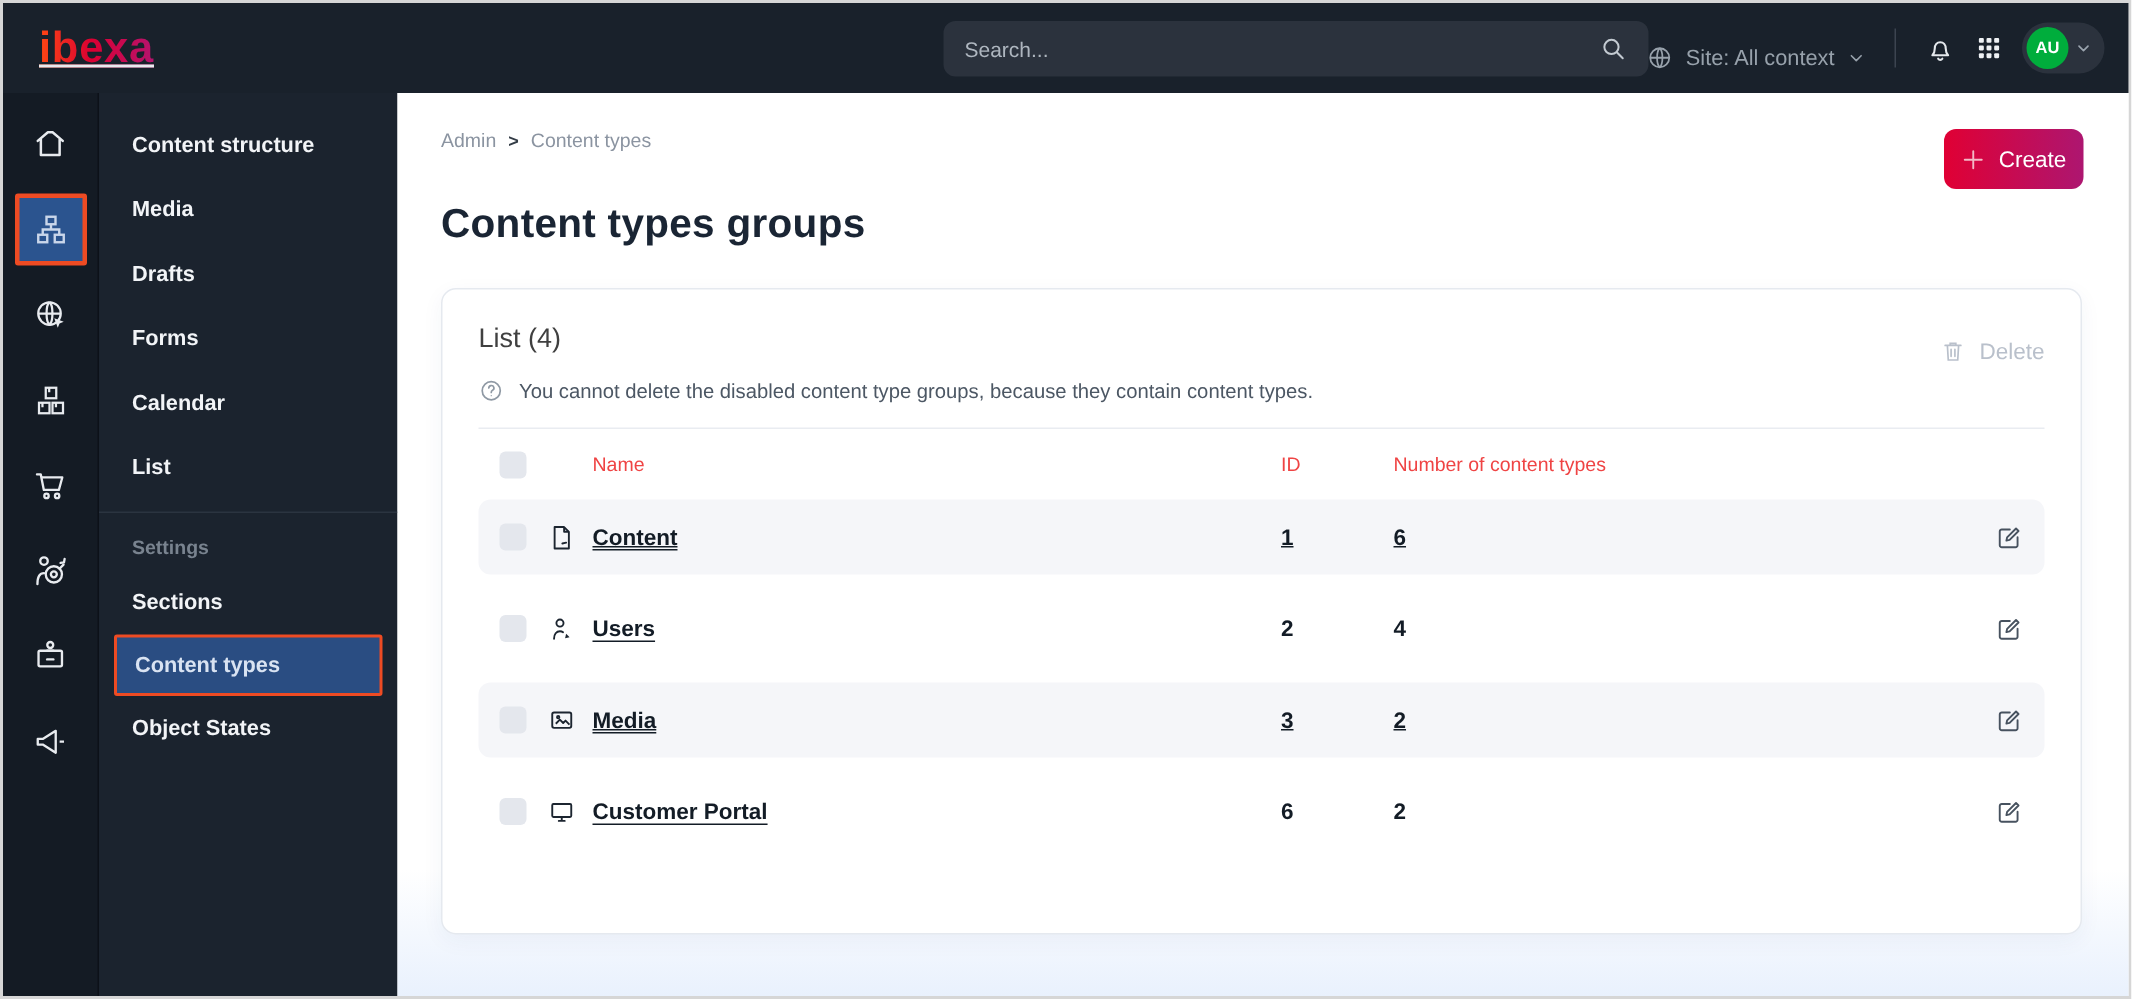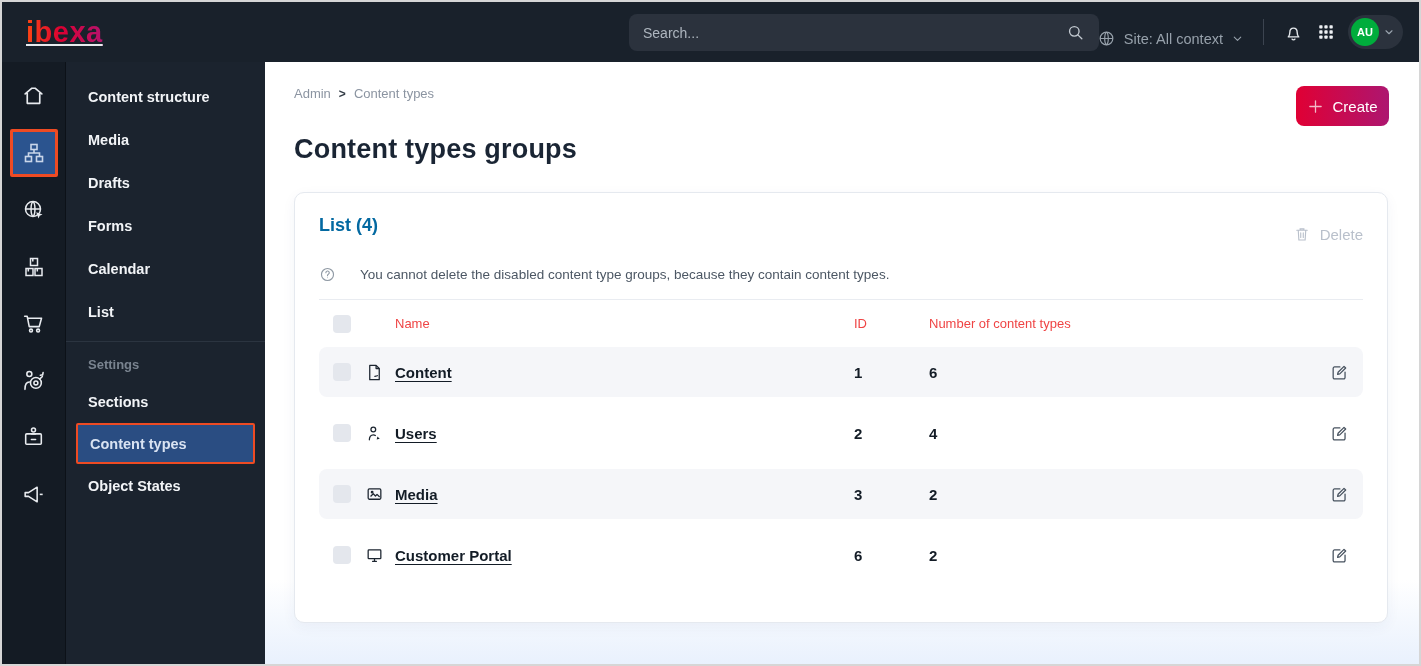--- a/index.html
+++ b/index.html
@@ -137,47 +137,47 @@
   .card {
     margin-top:27px;
     background:#fff;
     border:1px solid #e5e9ef;
     border-radius:10px;
     box-shadow:0 4px 14px rgba(30,60,110,.05);
     padding:22px 24px 24px 24px;
     height:431px;
   }
   .card-head { display:flex; align-items:flex-start; justify-content:space-between; }
-  .card-title { font-size:18px; font-weight:bold; color:#0369a1; }
+  .card-title { font-size:18px; font-weight:normal; color:#404040; }
   .delete-btn {
     display:flex; align-items:center; gap:9px;
     color:#b9c0cb; font-size:15px;
     background:none; border:none; font-family:"Liberation Sans",sans-serif;
     cursor:default; margin-top:10px;
   }
   .info-line {
-    margin-top:23px;
-    display:flex; align-items:center; gap:24px;
+    margin-top:9px;
+    display:flex; align-items:center; gap:10px;
     color:#4c5764; font-size:13.5px;
   }
   .info-line .icon { color:#8f99a4; }
   .table-divider { border-top:1px solid #e9ecf1; margin-top:16px; }
   .grid-row {
     display:grid;
     grid-template-columns:32px 30px 459px 75px 1fr 40px;
     align-items:center;
     padding:0 14px;
   }
   .thead { height:47px; color:#ef4444; font-size:13px; }
   .row {
     height:50px; margin-bottom:11px;
     border-radius:8px;
     color:#131c26; font-size:15px;
   }
-  .row.striped { background:#f5f6f9; }
+  .row.striped { background:#f5f6f9;text-decoration:underline; }
   .checkbox {
     width:18px; height:18px; border-radius:4px;
     background:#e4e7ed; cursor:pointer;
   }
   .type-icon { color:#1c2530; }
   .row-name a, .row-name span {
     color:#131c26; font-weight:bold; text-decoration:underline;
     text-underline-offset:3px; cursor:pointer;
   }
   .cell-num { font-weight:bold; }

